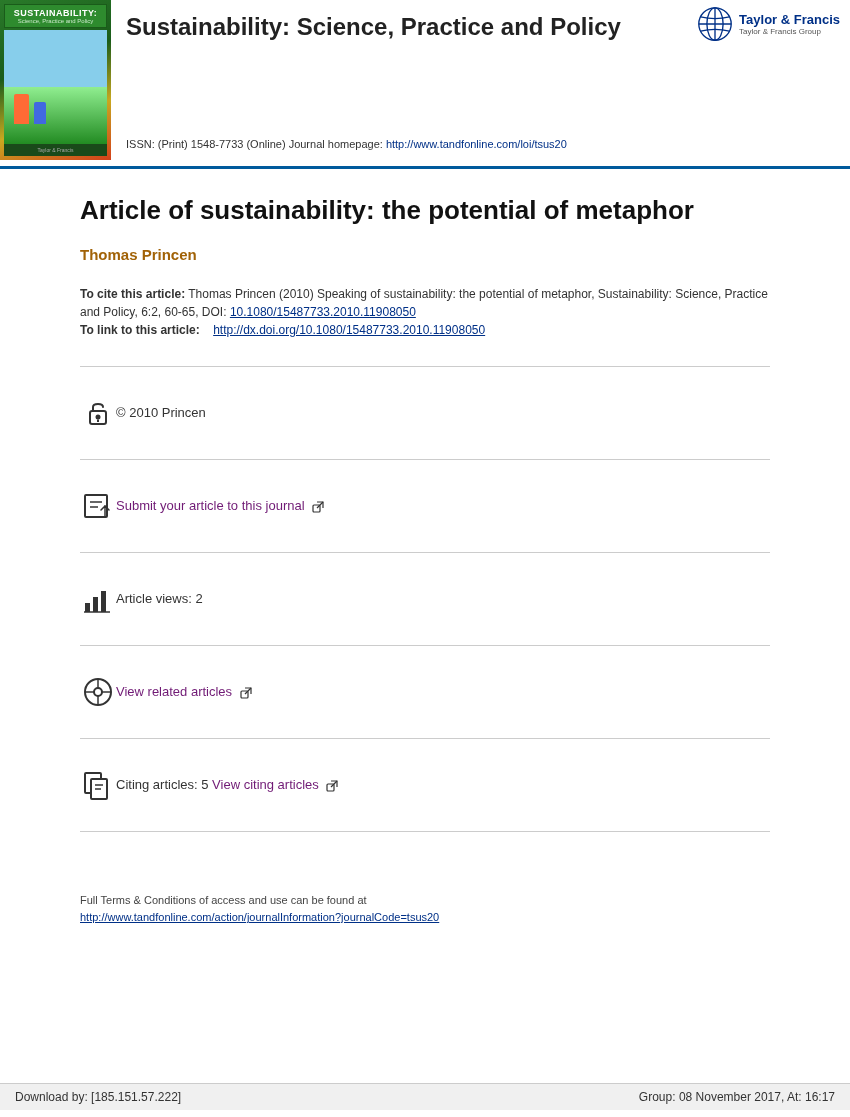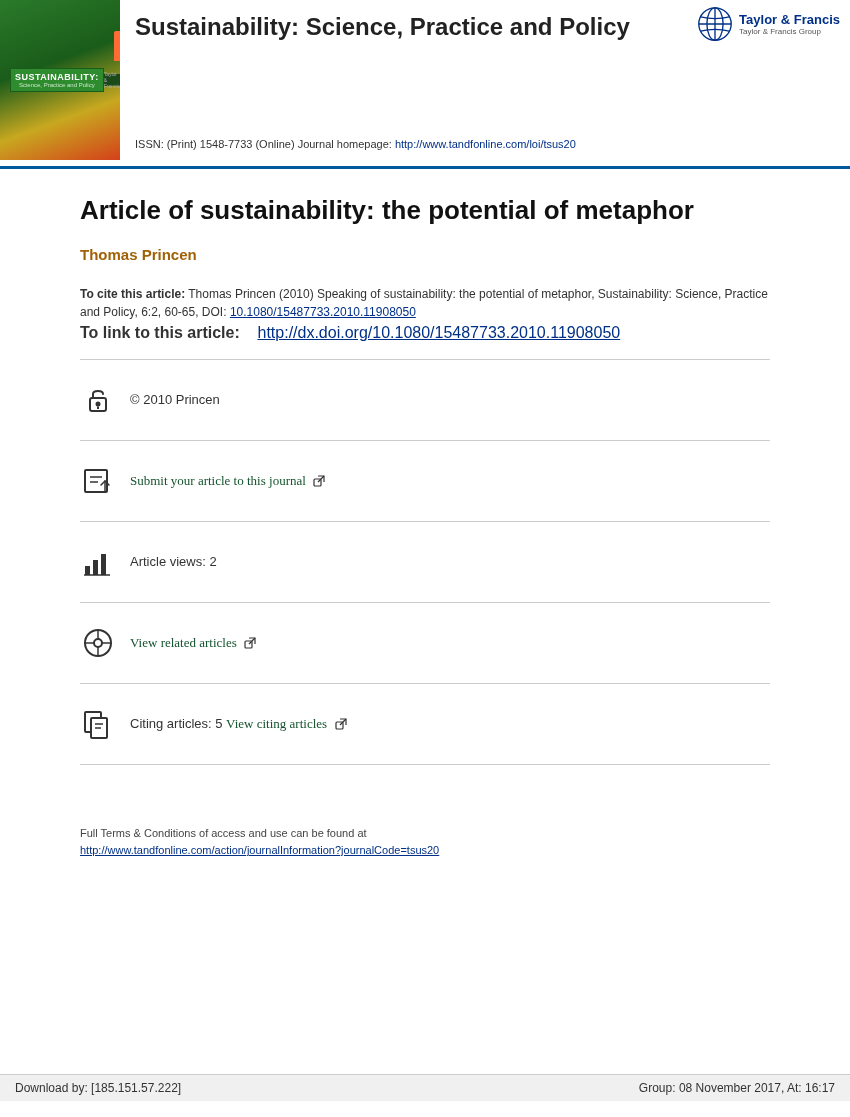--- a/index.html
+++ b/index.html
@@ -15,31 +15,31 @@
     
     .header {
       display: flex;
       align-items: stretch;
       border-bottom: 3px solid #005a9c;
       padding-bottom: 6px;
       margin-bottom: 0;
     }
 
     .journal-cover {
-      width: 120px;
+      width: 111px;
       min-height: 160px;
       flex-shrink: 0;
       background: linear-gradient(160deg, #2a7a2a 0%, #1a5c1a 40%, #c8a820 70%, #d4401a 100%);
       position: relative;
       overflow: hidden;
       display: flex;
-      flex-direction: row;
+      flex-direction: column;
       align-items: center;
       justify-content: flex-start;
-      padding: 10px;
+      padding: 4px;
     }
 
     .cover-title-bar {
       background: #2e8b2e;
       width: 100%;
       padding: 3px 4px;
       text-align: center;
       border: 1px solid #1a5c1a;
     }
     .cover-title-bar .sustainability {
@@ -180,43 +180,42 @@
     .cite-section strong {
       font-weight: bold;
     }
 
     .cite-section a {
       color: #003087;
       text-decoration: underline;
     }
 
     .link-section {
-      font-size: 16px;
-      color: #333;
-      margin-bottom: 14px;
+      font-size: 12px;
+      color: #333;
+      margin-bottom: 27px;
       line-height: 1.5;
     }
     .link-section strong {
       font-weight: bold;
     }
     .link-section a {
       color: #003087;
       text-decoration: underline;
     }
 
     
     .info-items {
       margin-top: 10px;
     }
 
     .info-item {
       display: flex;
       align-items: center;
-      gap: 14px;
-      padding: 22px 0;
+      padding: 28px 0;
       border-top: 1px solid #ccc;
     }
 
     .info-item:last-child {
       border-bottom: 1px solid #ccc;
     }
 
     .info-icon {
       width: 36px;
       height: 36px;
@@ -230,23 +229,22 @@
       width: 32px;
       height: 32px;
     }
 
     .info-text {
       font-size: 13px;
       color: #333;
     }
 
     .info-text a {
-      color: #14532d;
+      color: #701a75;
       text-decoration: none;
-      font-family: Liberation Serif, serif;
     }
 
     .external-link-icon {
       display: inline-block;
       width: 12px;
       height: 12px;
       margin-left: 4px;
       vertical-align: middle;
     }
 
@@ -260,21 +258,21 @@
       line-height: 1.6;
     }
 
     .footer-terms a {
       color: #003087;
       text-decoration: underline;
     }
 
     .bottom-bar {
       position: fixed;
-      bottom: 16px;
+      bottom: 7px;
       left: 0;
       width: 850px;
       background: #f0f0f0;
       border-top: 1px solid #ccc;
       display: flex;
       justify-content: space-between;
       padding: 6px 15px;
       font-size: 12px;
       color: #333;
     }

